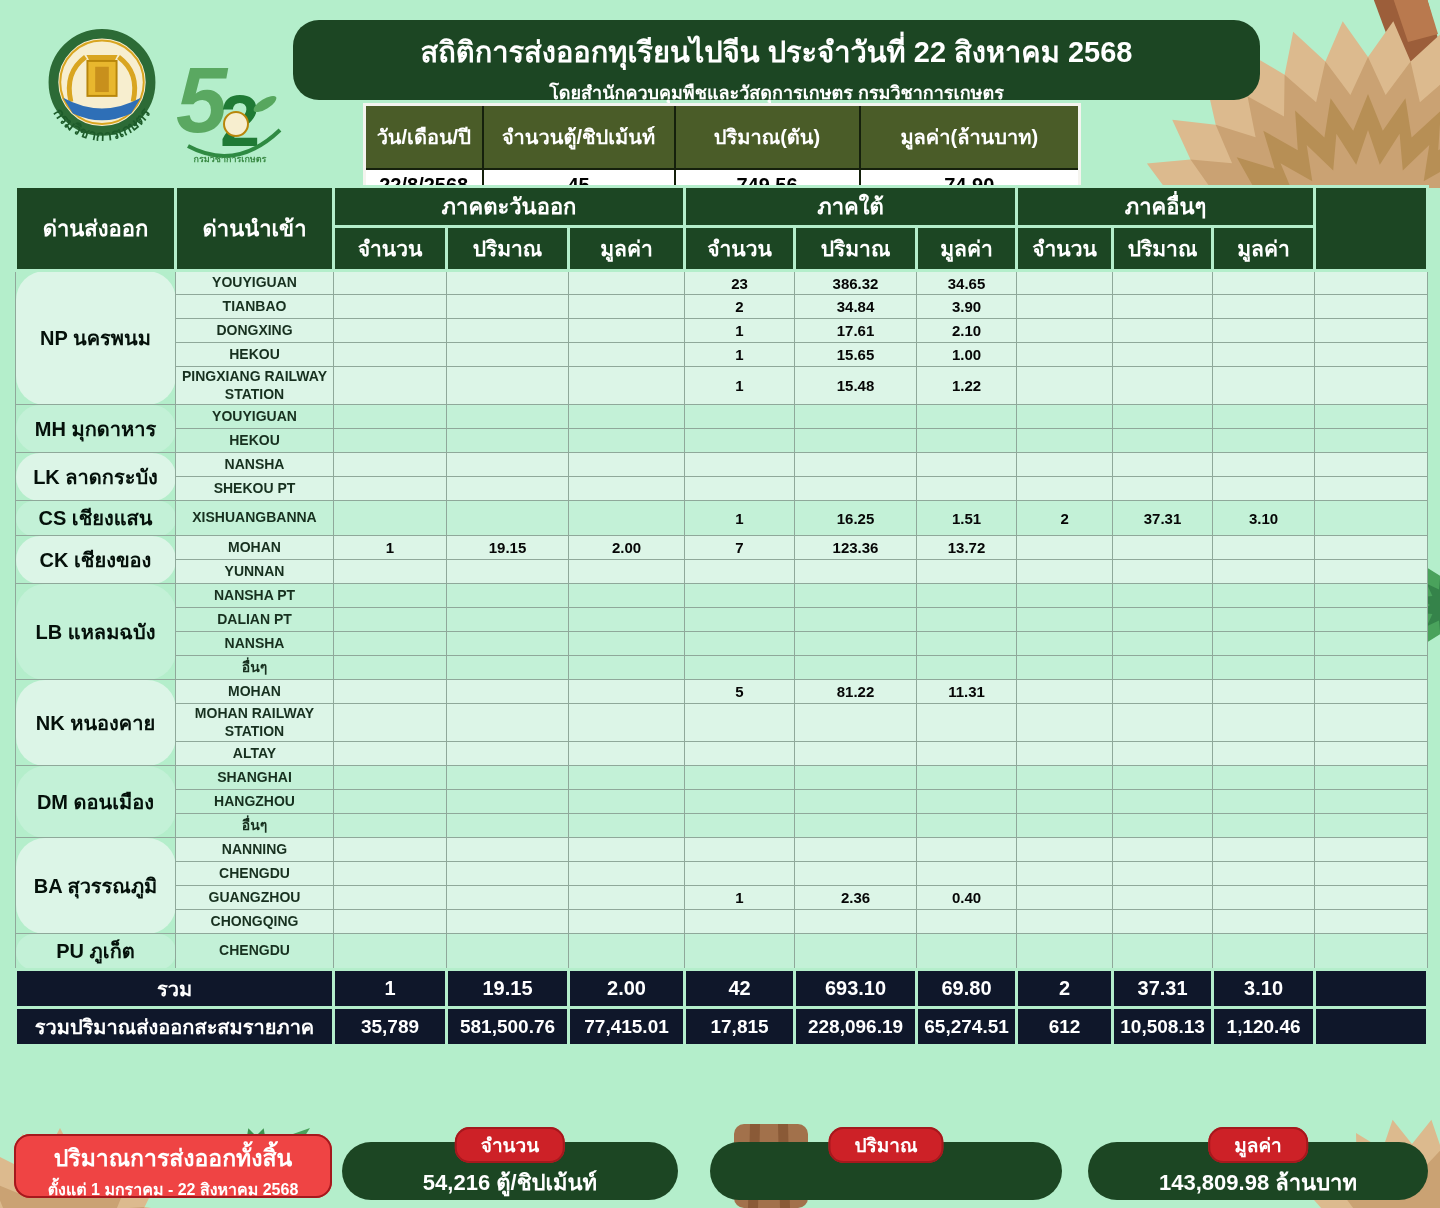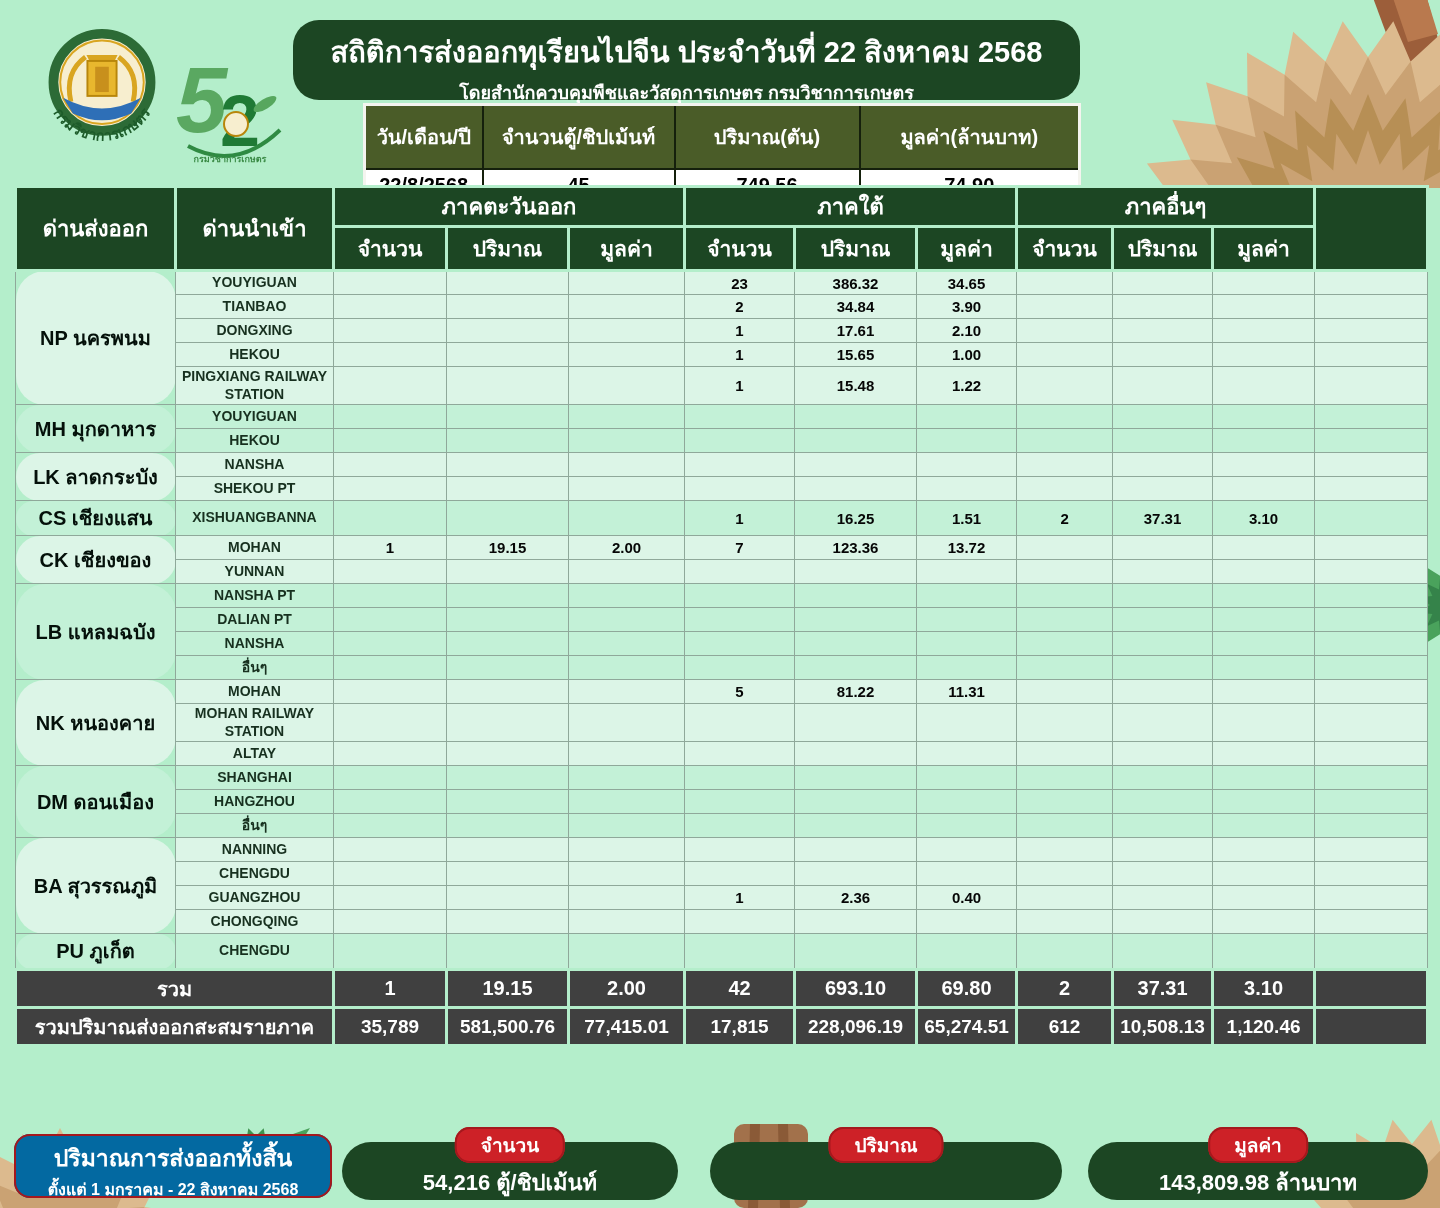--- a/index.html
+++ b/index.html
@@ -7,21 +7,21 @@
   .page {
     position:relative; width:1440px; height:1208px;
     background:#b4eecb; overflow:hidden;
     font-family:"Liberation Sans","DejaVu Sans",sans-serif;
   }
   .deco { position:absolute; z-index:1; }
   .content { position:absolute; z-index:2; }
 
   
   .title-banner {
-    left:293px; top:20px; width:787px; height:80px;
+    left:293px; top:20px; width:967px; height:80px;
     background:#1c4623; border-radius:26px; color:#fff; text-align:center;
   }
   .title-banner .t1 { font-size:29px; font-weight:800; margin-top:9px; }
   .title-banner .t2 { font-size:18px; font-weight:600; margin-top:3px;text-align:center; }
 
   .logo-box { z-index:2; }
 
   
   .summary-table {
     left:363px; top:103px; border-collapse:collapse; table-layout:fixed;
@@ -49,29 +49,29 @@
   .main-table thead tr.sc th { font-size:21px; height:44px; }
   .main-table tbody.body-rows td {
     border:1px solid #8fa89a; text-align:center; height:24px; padding:1px 3px;
   }
   tr.shade-a td { background:#dcf5e7; }
   tr.shade-b td { background:#c3f1d7; }
   td.export-cell { font-size:20px; font-weight:800; color:#04100a;border-radius:29px; }
   td.import-cell { font-size:14px; font-weight:700; color:#17301f; line-height:1.25; }
   td.num-cell { font-size:15px; font-weight:700; color:#060606; }
   .main-table tbody.totals td {
-    background:#404040; color:#fff; font-weight:700; font-size:20px;
+    background:#0f172a; color:#fff; font-weight:700; font-size:20px;
     height:38px; border:3px solid #b4eecb; text-align:center;
   }
   .main-table tbody.totals td.cum-num { font-size:19px; }
 
   
   .red-box {
     left:14px; top:1134px; width:318px; height:64px;
-    background:#0369a1; border-radius:16px; color:#fff; text-align:center;
+    background:#ef4444; border-radius:16px; color:#fff; text-align:center;
     box-shadow:0 0 0 2px #a5181d inset;
   }
   .red-box .t1 { font-size:23px; font-weight:800; margin-top:6px; }
   .red-box .t2 { font-size:16px; font-weight:600; margin-top:1px; }
   .pill {
     top:1142px; height:58px; background:#1c4623; border-radius:29px; color:#fff;
   }
   .pill .badge {
     position:absolute; top:-15px; left:50%; transform:translateX(-50%);
     background:#cd2127; border-radius:15px; padding:3px 26px;

